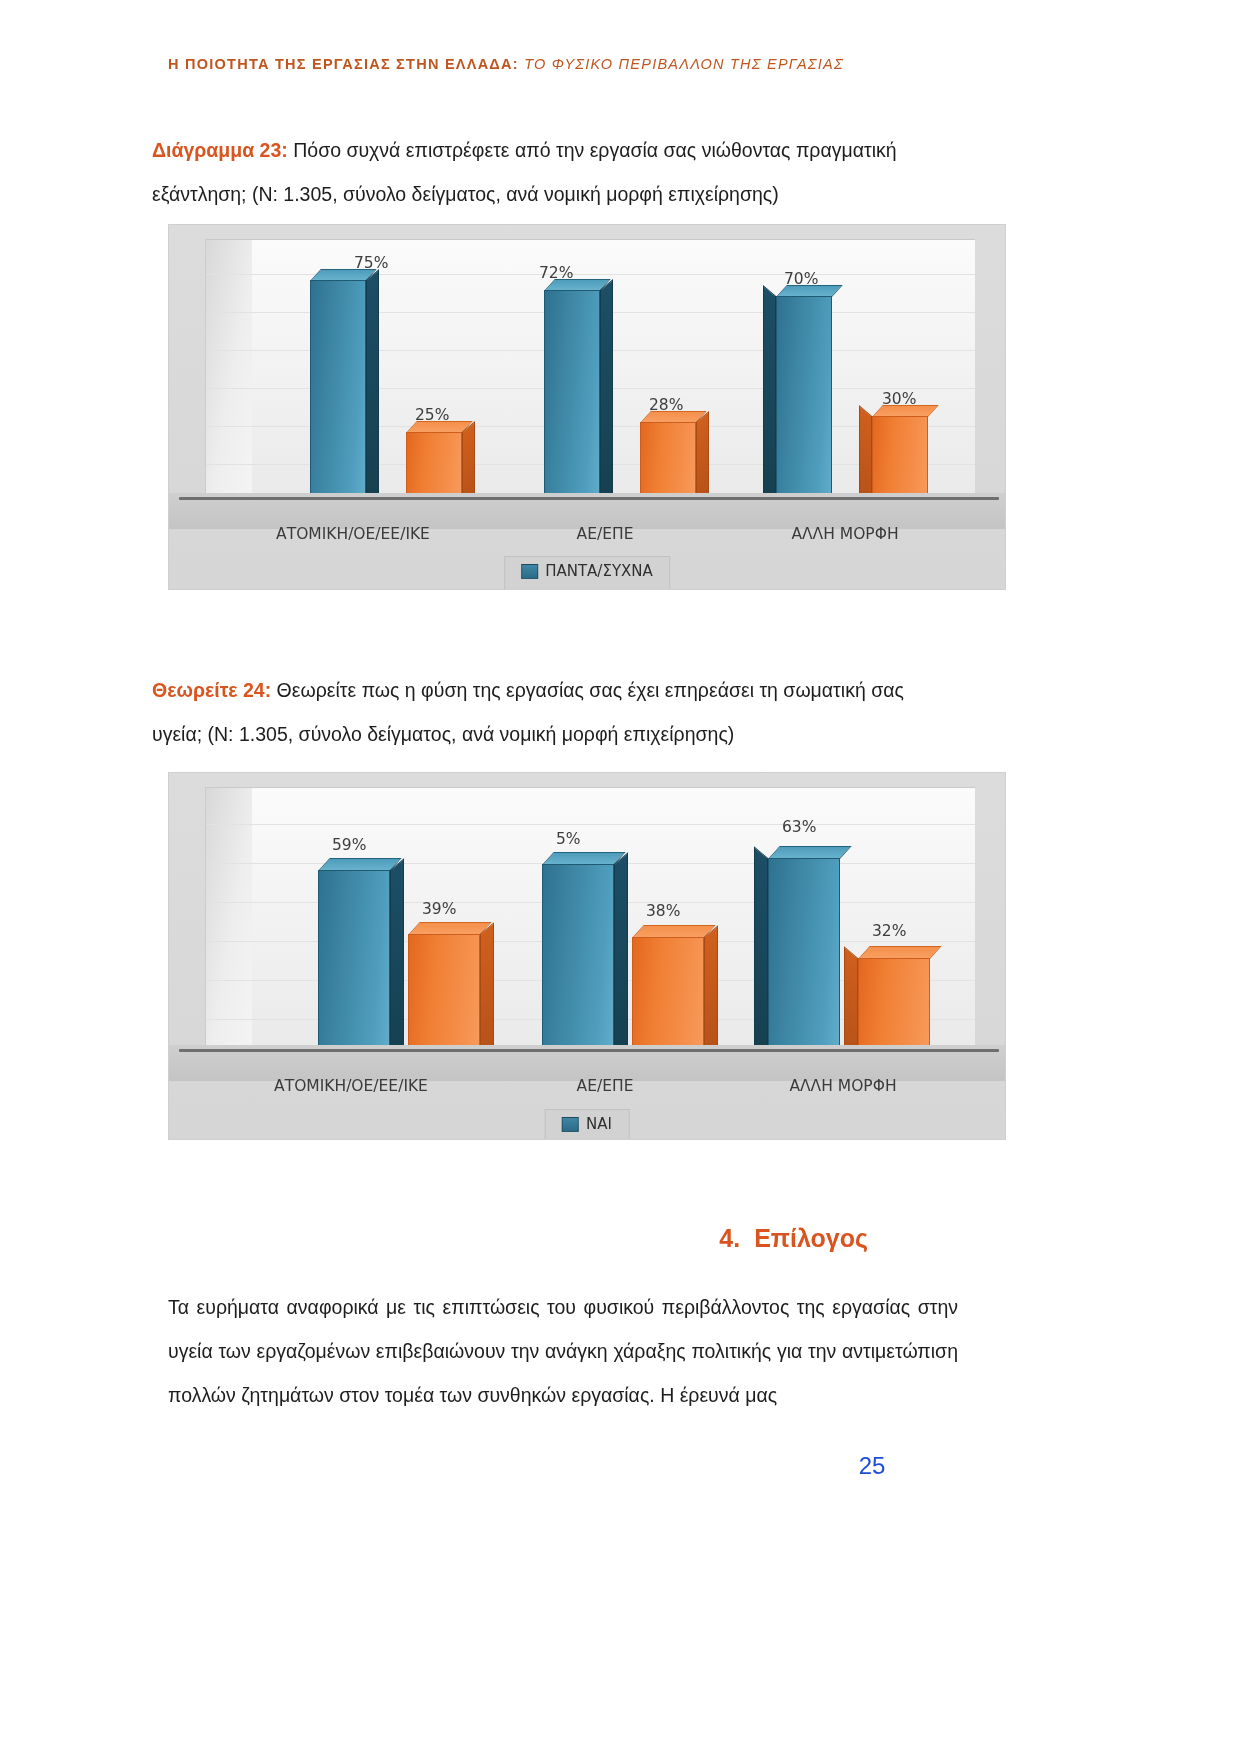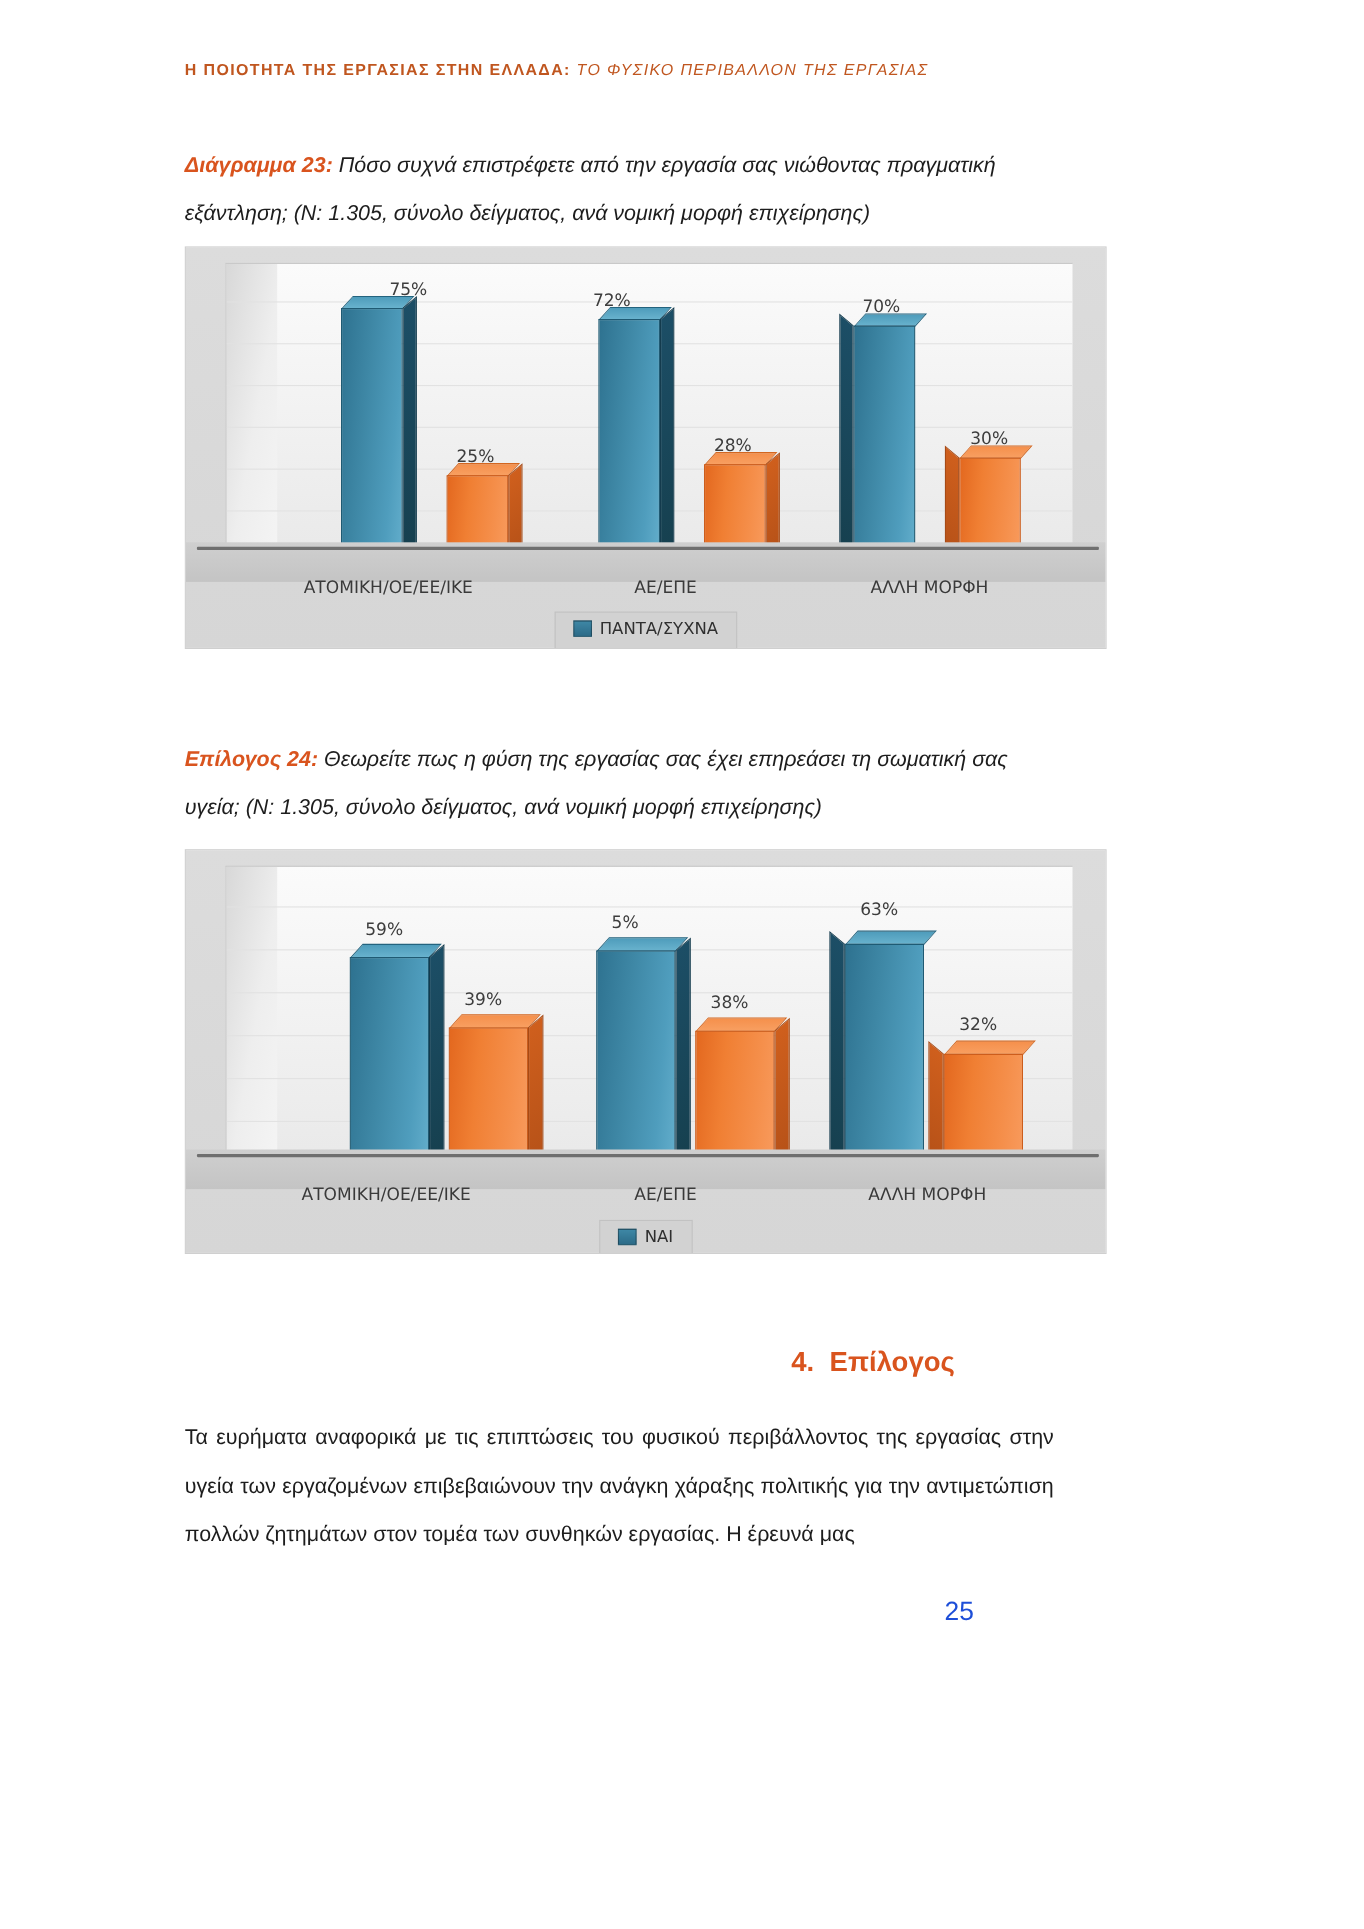--- a/index.html
+++ b/index.html
@@ -16,22 +16,22 @@
   
   .running-header{
     position:absolute;left:168px;top:56px;width:904px;
     font-size:14.5px;letter-spacing:1.25px;color:#c0561f;white-space:nowrap;
   }
   .running-header .rh-bold{font-weight:bold;}
   .running-header .rh-italic{font-style:italic;font-weight:normal;}
 
   
   .caption{
-    position:absolute;left:168px;width:790px;
-    font-size:19.5px;line-height:44px;color:#1d1d1d;font-style:italic;
+    position:absolute;left:152px;width:790px;
+    font-size:19.5px;line-height:44px;color:#1d1d1d;
   }
   .caption .cap-label{color:#d9541e;font-weight:bold;}
 
   #caption-23{top:128px;}
   #caption-24{top:668px;}
 
   
   .chart-frame{
     position:absolute;left:168px;width:838px;
     background:linear-gradient(180deg,#dcdcdc 0%,#d6d6d6 100%);
@@ -222,21 +222,21 @@
         <span class="legend-text">ΠΑΝΤΑ/ΣΥΧΝΑ</span>
       </div>
       <div class="legend-item">
         <span class="legend-swatch sw-orange"></span>
         <span class="legend-text">ΣΠΑΝΙΑ/ΠΟΤΕ</span>
       </div>
     </div>
   </div>
 
   <div class="caption" id="caption-24">
-    <span class="cap-label">Επίλογος 24:</span><span> Θεωρείτε πως η φύση της εργασίας σας έχει επηρεάσει τη σωματική σας υγεία; (Ν: 1.305, σύνολο δείγματος, ανά νομική μορφή επιχείρησης)</span>
+    <span class="cap-label">Θεωρείτε 24:</span><span> Θεωρείτε πως η φύση της εργασίας σας έχει επηρεάσει τη σωματική σας υγεία; (Ν: 1.305, σύνολο δείγματος, ανά νομική μορφή επιχείρησης)</span>
   </div>
 
   <div class="chart-frame" id="chart-24-frame">
     <div class="plot-area">
       <div class="wall-edge"></div>
       <div class="gridlines">
         <div class="gridline" style="top:36px;"></div>
         <div class="gridline" style="top:75px;"></div>
         <div class="gridline" style="top:114px;"></div>
         <div class="gridline" style="top:153px;"></div>

